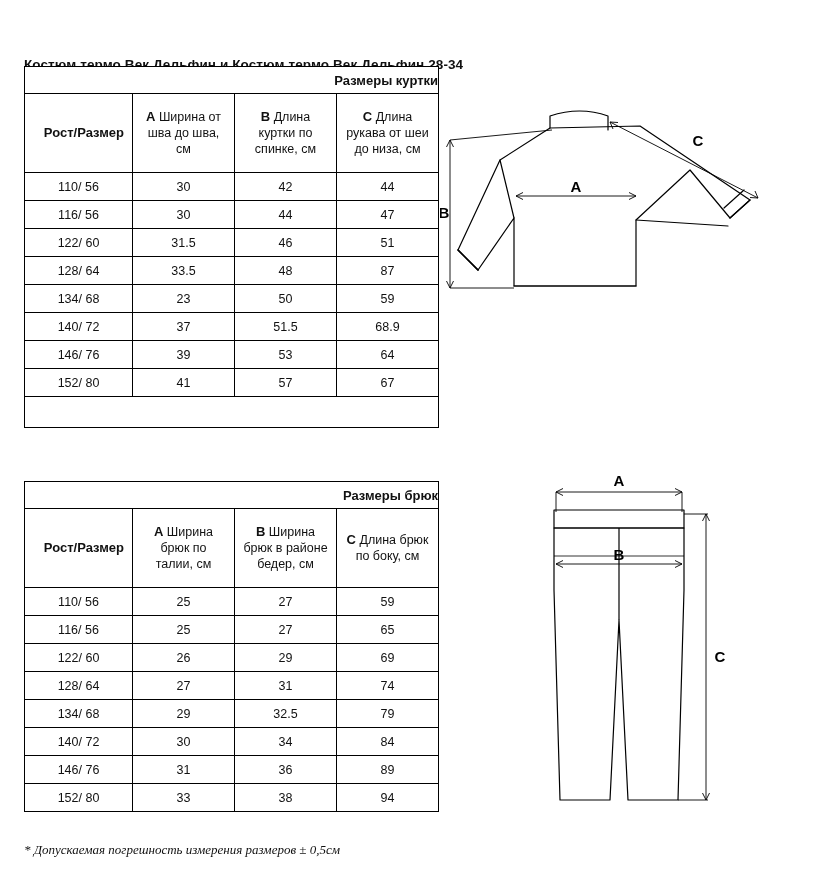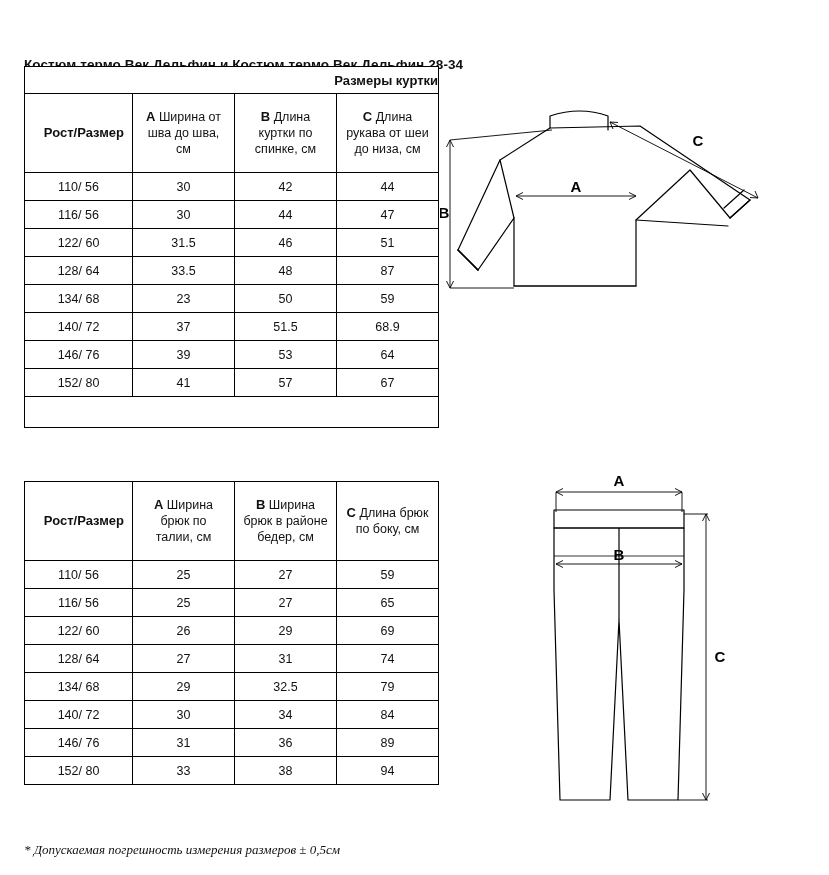--- a/index.html
+++ b/index.html
@@ -195,20 +195,23 @@
 
 <table class="size-table" id="pants-table">
   <colgroup>
     <col class="col-size">
       <col class="col-a">
       <col class="col-b">
       <col class="col-c">
   </colgroup>
   <tbody>
     <tr>
+      <td class="caption-cell" colspan="4">Размеры брюк</td>
+    </tr>
+    <tr>
       <td class="head-cell head-first">Рост/Размер</td>
       <td class="head-cell">
         <span class="lead">A</span>
         <span>Ширина брюк по талии, см</span>
       </td>
       <td class="head-cell">
         <span class="lead">B</span>
         <span>Ширина брюк в районе бедер, см</span>
       </td>
       <td class="head-cell">

